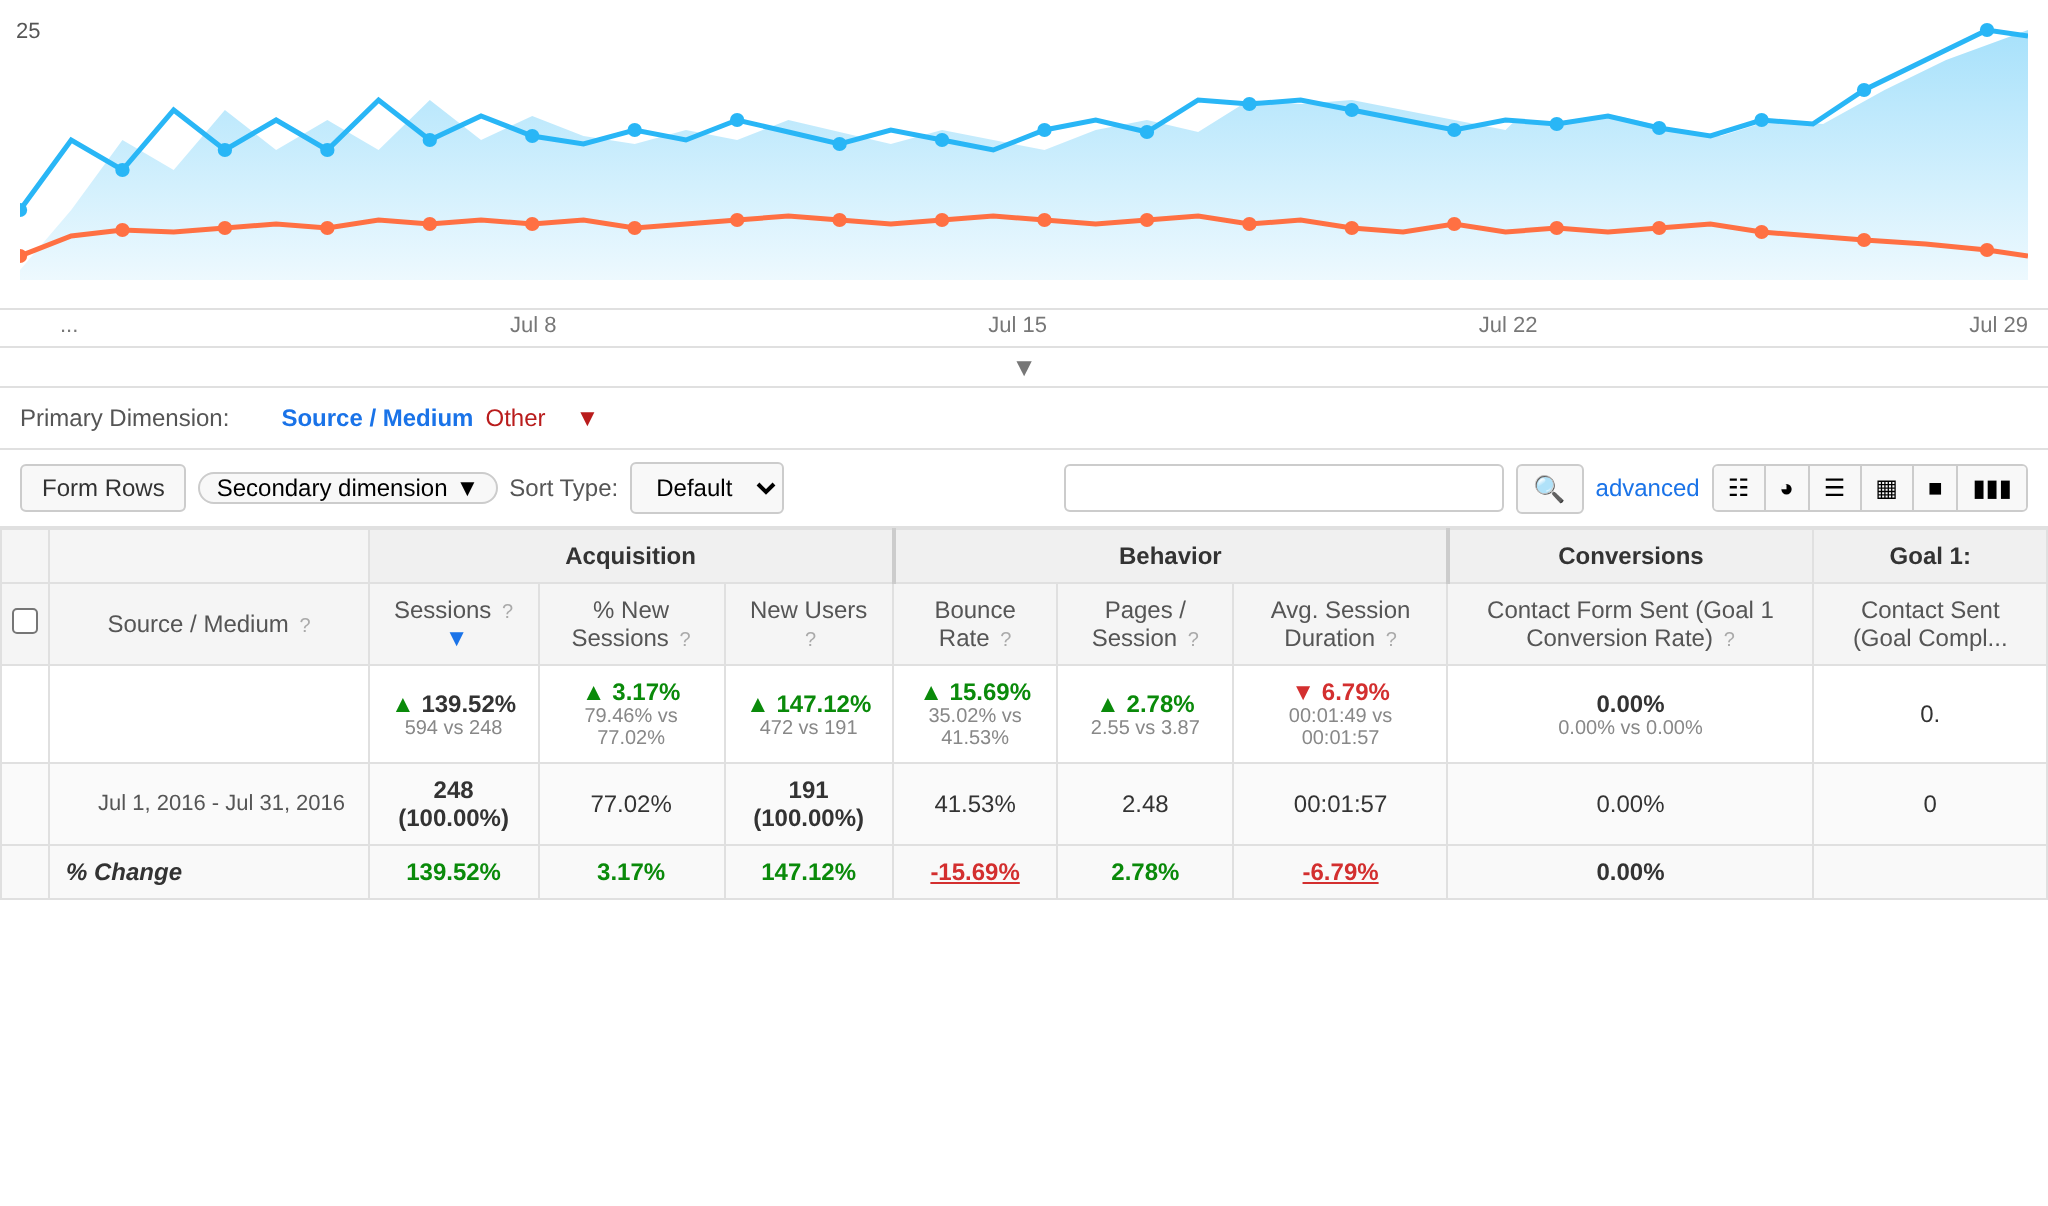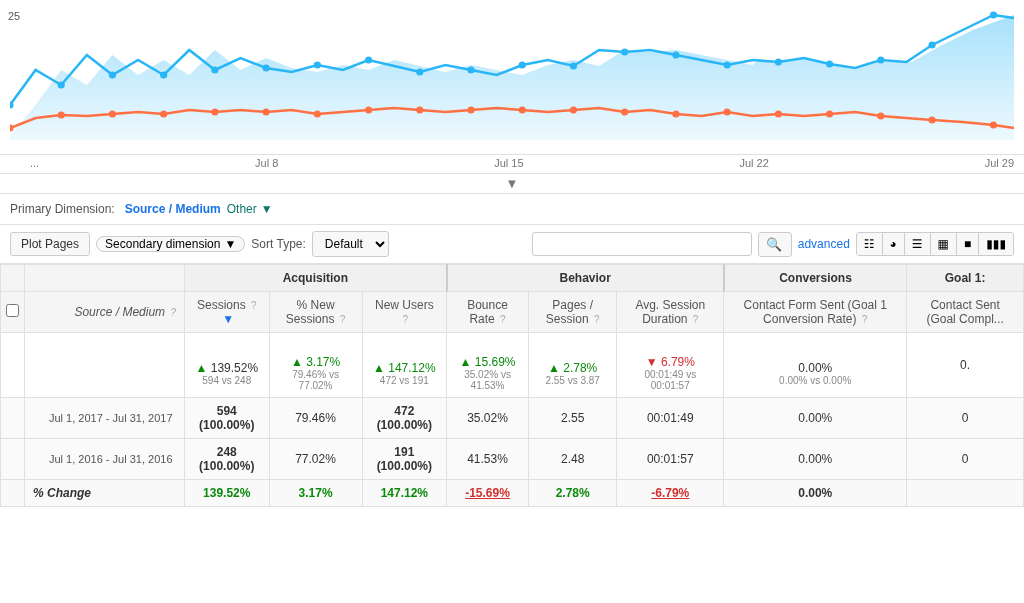--- a/index.html
+++ b/index.html
@@ -40,34 +40,34 @@
       padding: 8px 10px;
       display: flex;
       align-items: center;
       gap: 6px;
       border-bottom: 1px solid #e0e0e0;
       font-size: 12px;
     }
 
     .primary-dim-label {
       color: #555;
-      margin-right: 4px;
+      margin-right: 20px;
     }
 
     .primary-dim-value {
       color: #1a73e8;
       font-weight: bold;
     }
 
     .other-link {
-      color: #0f766e;
+      color: #b91c1c;
       cursor: pointer;
       display: flex;
       align-items: flex-start;
-      gap: 4px;
+      gap: 15px;
     }
 
     .toolbar-bar {
       padding: 6px 10px;
       display: flex;
       align-items: center;
       gap: 6px;
       border-bottom: 1px solid #e0e0e0;
     }
 
@@ -188,23 +188,22 @@
     }
 
     .help-icon {
       color: #aaa;
       font-size: 10px;
       cursor: pointer;
       margin-left: 2px;
     }
 
     .metric-value {
-      font-weight: normal;
+      font-weight: bold;
       color: #333;
-      margin-top: 16px;
     }
 
     .metric-compare {
       font-size: 10px;
       color: #888;
     }
 
     .change-positive { color: #0a8a0a; }
     .change-negative { color: #d32f2f; }
 
@@ -300,21 +299,21 @@
 <div class="controls-bar">
   <span class="primary-dim-label">Primary Dimension:</span>
   <span class="primary-dim-value">Source / Medium</span>
   <span class="other-link">
     <span>Other</span>
     <span>▼</span>
   </span>
 </div>
 
 <div class="toolbar-bar">
-  <button class="toolbar-btn">Plot Pages</button>
+  <button class="toolbar-btn">Form Rows</button>
   <button class="secondary-dim-btn">
     <span>Secondary dimension</span>
     <span>▼</span>
   </button>
   <span class="sort-type-label">Sort Type:</span>
   <select class="sort-type-select">
     <option>Default</option>
   </select>
   <div class="spacer"></div>
   <input class="search-box" type="text" placeholder="" style="">
@@ -340,21 +339,21 @@
         <th colspan="3" class="group-header" style="border-right: 2px solid #ccc;">Acquisition</th>
         <th colspan="3" class="group-header" style="border-right: 2px solid #ccc;">Behavior</th>
         <th class="group-header">Conversions</th>
         <th class="group-header">Goal 1:</th>
       </tr>
 
       <tr>
         <th class="checkbox-col">
           <input type="checkbox" style="">
         </th>
-        <th class="col-source" style="text-align:right;font-style:italic;">
+        <th class="col-source" style="text-align:center;">
           <span>Source / Medium</span>
           <span class="help-icon">?</span>
         </th>
         <th>
           <span>Sessions</span>
           <span class="help-icon">?</span>
           <span class="sort-arrow">▼</span>
         </th>
         <th>
           <span>% New Sessions</span>
@@ -437,32 +436,20 @@
             <span>0.00%</span>
           </div>
           <div class="metric-compare">0.00% vs 0.00%</div>
         </td>
         <td>
           <span>0.</span>
         </td>
       </tr>
 
 
-      <tr class="sub-row">
-        <td class="checkbox-col"></td>
-        <td class="col-source date-sub-label" style="padding-left:24px;">Jul 1, 2017 - Jul 31, 2017</td>
-        <td style="font-weight:bold;">594 (100.00%)</td>
-        <td>79.46%</td>
-        <td style="font-weight:bold;">472 (100.00%)</td>
-        <td>35.02%</td>
-        <td>2.55</td>
-        <td>00:01:49</td>
-        <td>0.00%</td>
-        <td>0</td>
-      </tr>
 
       <tr class="sub-row">
         <td class="checkbox-col"></td>
         <td class="col-source date-sub-label" style="padding-left:24px;">Jul 1, 2016 - Jul 31, 2016</td>
         <td style="font-weight:bold;">248 (100.00%)</td>
         <td>77.02%</td>
         <td style="font-weight:bold;">191 (100.00%)</td>
         <td>41.53%</td>
         <td>2.48</td>
         <td>00:01:57</td>

